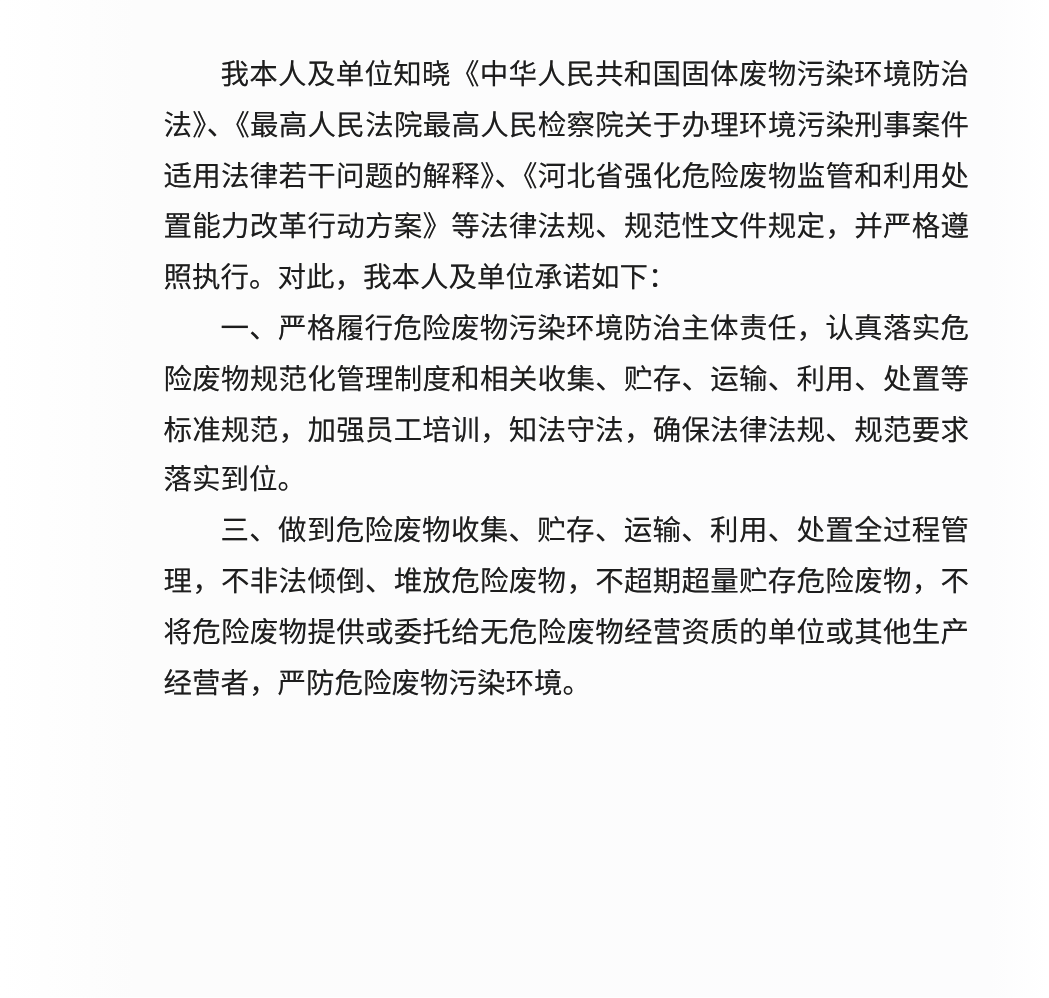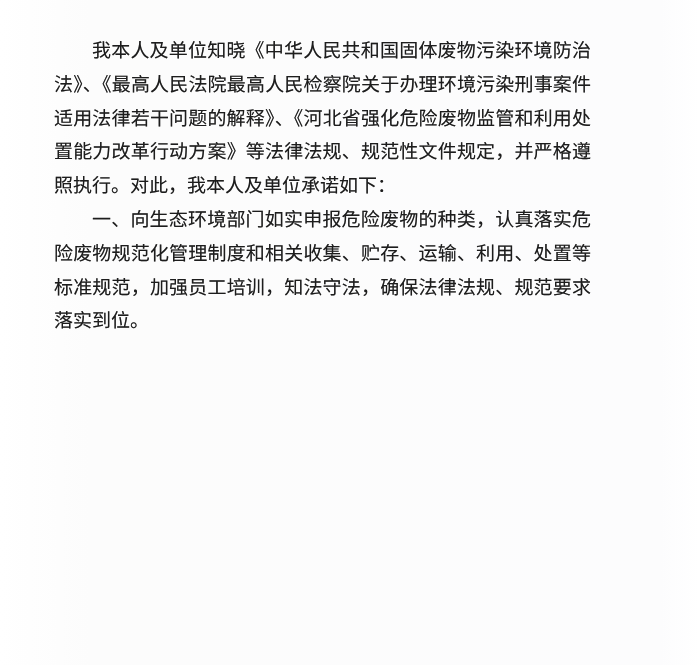--- a/index.html
+++ b/index.html
@@ -32,36 +32,37 @@
     text-align: center;
     font-size: 28px;
     font-weight: 700;
     letter-spacing: 0px;
     color: var(--ink-title);
     text-shadow: 0 0 0.5px rgba(0,0,0,0.55);
     font-family: "Liberation Serif", "DejaVu Serif", serif;
   }
   .doc-body {
     width: 537px;
-    margin: 34px 0 0 54px;
+    margin: 34px 0 0 109px;
     height: 578px;
     overflow: hidden;
     font-size: 19px;
     line-height: 33.8px;
     color: var(--ink);
     text-align: justify;
     text-justify: inter-character;
     text-shadow: 0 0 0.4px rgba(20,20,20,0.45);
   }
   .doc-paragraph {
     text-indent: 2em;
     margin: 0;
   }
 </style>
 </head>
 <body>
 
 <div class="page">
   <div class="doc-body">
     <p class="doc-paragraph">我本人及单位知晓《中华人民共和国固体废物污染环境防治法》、《最高人民法院最高人民检察院关于办理环境污染刑事案件适用法律若干问题的解释》、《河北省强化危险废物监管和利用处置能力改革行动方案》等法律法规、规范性文件规定，并严格遵照执行。对此，我本人及单位承诺如下：</p>
-    <p class="doc-paragraph">一、向生态环境部门如实申报危险废物的种类，认真落实危险废物规范化管理制度和相关收集、贮存、运输、利用、处置等标准规范，加强员工培训，知法守法，确保法律法规、规范要求落实到位。</p>
+    <p class="doc-paragraph">一、严格履行危险废物污染环境防治主体责任，认真落实危险废物规范化管理制度和相关收集、贮存、运输、利用、处置等标准规范，加强员工培训，知法守法，确保法律法规、规范要求落实到位。</p>
+    <p class="doc-paragraph">三、做到危险废物收集、贮存、运输、利用、处置全过程管理，不非法倾倒、堆放危险废物，不超期超量贮存危险废物，不将危险废物提供或委托给无危险废物经营资质的单位或其他生产经营者，严防危险废物污染环境。</p>
   </div>
 </div>
 
 </body></html>

